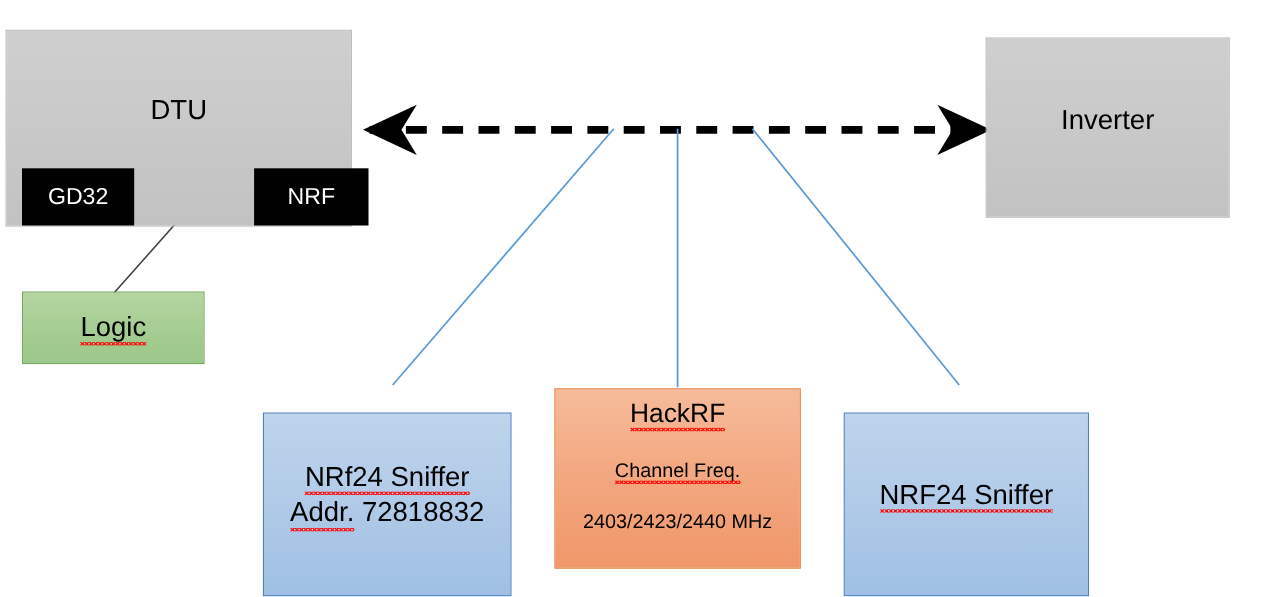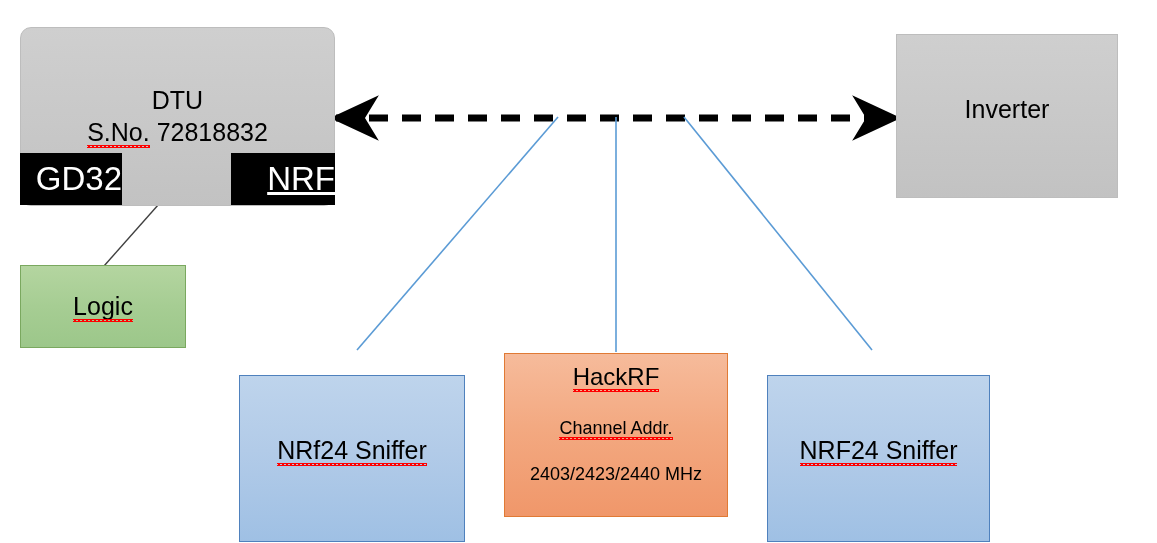--- a/index.html
+++ b/index.html
@@ -30,50 +30,48 @@
     line-height: 1.18;
     color: #000000;
   }
 
   
   .grey-block {
     background: linear-gradient(180deg, #cfcfcf 0%, #c8c8c8 55%, #c2c2c2 100%);
     border: 1px solid #bdbdbd;
   }
   #dtu-box {
-    left: 20px; top: 27px; width: 315px; height: 179px;
+    left: 5px; top: 27px; width: 315px; height: 179px;
     justify-content: flex-start;
     padding-top: 58px;
-    border-radius: 11px;
   }
   #dtu-box .line1 { font-size: 25px; }
   #dtu-box .line2 { font-size: 25px; margin-top: 2px; }
 
   #inverter-box {
     left: 896px; top: 34px; width: 222px; height: 164px;
     justify-content: flex-start;
     padding-top: 60px;
   }
   #inverter-box .line1 { font-size: 25px; }
   #inverter-box .line2 { font-size: 25px; margin-top: 2px; }
 
   
   .black-block {
     background: #000000;
     color: #ffffff;
     border: none;
-    font-size: 33px;
-    align-items: flex-end;
+    font-size: 21px;
   }
   #gd32-box { left: 20px; top: 153px; width: 102px; height: 52px; }
-  #nrf-box  { left: 231px; top: 153px; width: 104px; height: 52px; text-decoration: underline; }
+  #nrf-box  { left: 231px; top: 153px; width: 104px; height: 52px; }
 
   
   #logic-box {
-    left: 20px; top: 265px; width: 166px; height: 83px;
+    left: 20px; top: 265px; width: 166px; height: 66px;
     background: linear-gradient(180deg, #b4d5a0 0%, #a6cd93 50%, #9cc78a 100%);
     border: 1px solid #7aa85f;
     font-size: 25px;
   }
 
   
   .blue-block {
     background: linear-gradient(180deg, #bed4ec 0%, #b2cbe8 45%, #9fc0e4 100%);
     border: 1px solid #4f81bd;
     margin-top: 24px;
@@ -163,23 +161,20 @@
 
     <line x1="357" y1="350" x2="558" y2="117" stroke="#5b9bd5" stroke-width="1.6"></line>
 
     <line x1="616" y1="352" x2="616" y2="117" stroke="#5b9bd5" stroke-width="1.6"></line>
 
     <line x1="872" y1="350" x2="684" y2="117" stroke="#5b9bd5" stroke-width="1.6"></line>
   </svg>
 
   <div class="box grey-block" id="dtu-box">
     <div class="line1">DTU</div>
-    <div class="line2">
-      <span class="sq">S.No.</span><span>&nbsp;</span><span>72818832</span>
-    </div>
   </div>
 
   <div class="box black-block" id="gd32-box">
     <div>GD32</div>
   </div>
 
   <div class="box black-block" id="nrf-box">
     <div>NRF</div>
   </div>
 
@@ -190,28 +185,31 @@
   </div>
 
   <div class="box grey-block" id="inverter-box">
     <div class="line1">Inverter</div>
   </div>
 
   <div class="box blue-block" id="sniffer-left-box">
     <div class="line1">
       <span class="sq">NRf24 Sniffer</span>
     </div>
+    <div class="line2">
+      <span class="sq">Addr.</span><span>&nbsp;</span><span>72818832</span>
+    </div>
   </div>
 
   <div class="box orange-block" id="hackrf-box">
     <div class="line1">
       <span class="sq">HackRF</span>
     </div>
     <div class="line2">
-      <span class="sq">Channel Addr.</span>
+      <span class="sq">Channel Freq.</span>
     </div>
     <div class="line3">2403/2423/2440 MHz</div>
   </div>
 
   <div class="box blue-block" id="sniffer-right-box">
     <div class="line1">
       <span class="sq">NRF24 Sniffer</span>
     </div>
   </div>
 

